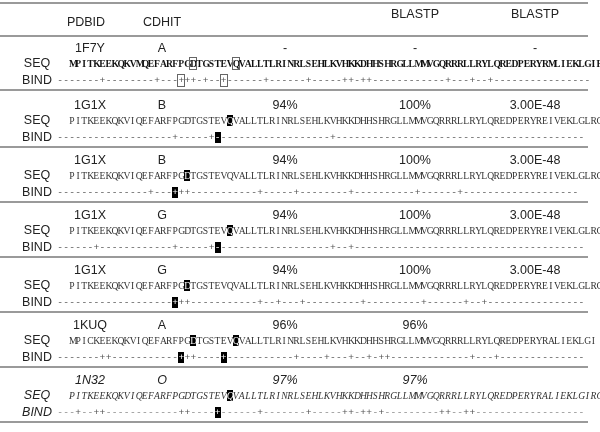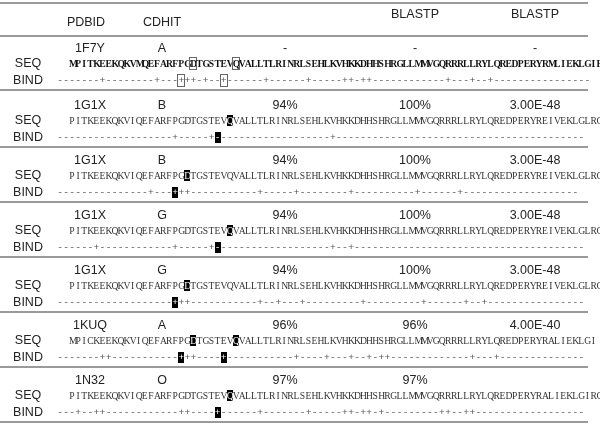--- a/index.html
+++ b/index.html
@@ -3,21 +3,21 @@
 <meta charset="utf-8">
 <style>
   html, body { margin: 0; padding: 0; background: #ffffff; }
   body { width: 600px; height: 432px; overflow: hidden; position: relative; font-family: "Liberation Sans", sans-serif; color: #111; }
   .table { position: absolute; left: 0; top: 0; width: 600px; }
   .rule { position: absolute; left: 0; width: 588px; height: 2px; background: #9a9a9a; }
   .hdr { position: absolute; top: 0; left: 0; width: 600px; height: 36px; }
   .hcell { position: absolute; text-align: center; font-size: 12.5px; line-height: 14px; color: #222; }
   .block { position: absolute; left: 0; width: 600px; height: 54px; }
   .meta { position: absolute; top: 3px; font-size: 12.5px; text-align: center; color: #222; }
-  .rowlabel { position: absolute; left: 7px; width: 42px; font-size: 12.5px; text-align: center; color: #222; }
+  .rowlabel { position: absolute; left: 16px; width: 42px; font-size: 12.5px; text-align: center; color: #222; }
   .seq { position: absolute; left: 69px; font-family: "Liberation Serif", serif; font-size: 9.6px; white-space: pre; letter-spacing: 0; color: #333; }
   .seq.bold { font-weight: bold; color: #111; }
   .bind { position: absolute; left: 57px; font-family: "Liberation Mono", monospace; font-size: 9.6px; white-space: pre; color: #555; }
   .ch { display: inline-block; width: 6.07px; text-align: center; position: relative; }
   .ch.hl { background: #000; color: #fff; }
   .ch.box { outline: 1px solid #666; outline-offset: 0px; }
 </style>
 </head>
 <body>
 
@@ -95,28 +95,27 @@
         <div class="rowlabel" style="top: 35px;">BIND</div>
         <div class="seq" style="top: 20px;"><span class="ch">P</span><span class="ch">I</span><span class="ch">T</span><span class="ch">K</span><span class="ch">E</span><span class="ch">E</span><span class="ch">K</span><span class="ch">Q</span><span class="ch">K</span><span class="ch">V</span><span class="ch">I</span><span class="ch">Q</span><span class="ch">E</span><span class="ch">F</span><span class="ch">A</span><span class="ch">R</span><span class="ch">F</span><span class="ch">P</span><span class="ch">G</span><span class="ch hl">D</span><span class="ch">T</span><span class="ch">G</span><span class="ch">S</span><span class="ch">T</span><span class="ch">E</span><span class="ch">V</span><span class="ch">Q</span><span class="ch">V</span><span class="ch">A</span><span class="ch">L</span><span class="ch">L</span><span class="ch">T</span><span class="ch">L</span><span class="ch">R</span><span class="ch">I</span><span class="ch">N</span><span class="ch">R</span><span class="ch">L</span><span class="ch">S</span><span class="ch">E</span><span class="ch">H</span><span class="ch">L</span><span class="ch">K</span><span class="ch">V</span><span class="ch">H</span><span class="ch">K</span><span class="ch">K</span><span class="ch">D</span><span class="ch">H</span><span class="ch">H</span><span class="ch">S</span><span class="ch">H</span><span class="ch">R</span><span class="ch">G</span><span class="ch">L</span><span class="ch">L</span><span class="ch">M</span><span class="ch">M</span><span class="ch">V</span><span class="ch">G</span><span class="ch">Q</span><span class="ch">R</span><span class="ch">R</span><span class="ch">R</span><span class="ch">L</span><span class="ch">L</span><span class="ch">R</span><span class="ch">Y</span><span class="ch">L</span><span class="ch">Q</span><span class="ch">R</span><span class="ch">E</span><span class="ch">D</span><span class="ch">P</span><span class="ch">E</span><span class="ch">R</span><span class="ch">Y</span><span class="ch">R</span><span class="ch">E</span><span class="ch">I</span><span class="ch">V</span><span class="ch">E</span><span class="ch">K</span><span class="ch">L</span><span class="ch">G</span><span class="ch">L</span><span class="ch">R</span><span class="ch">G</span></div>
         <div class="bind" style="top: 37px;"><span class="ch">-</span><span class="ch">-</span><span class="ch">-</span><span class="ch">-</span><span class="ch">-</span><span class="ch">-</span><span class="ch">-</span><span class="ch">-</span><span class="ch">-</span><span class="ch">-</span><span class="ch">-</span><span class="ch">-</span><span class="ch">-</span><span class="ch">-</span><span class="ch">-</span><span class="ch">-</span><span class="ch">-</span><span class="ch">-</span><span class="ch">-</span><span class="ch hl">+</span><span class="ch">+</span><span class="ch">+</span><span class="ch">-</span><span class="ch">-</span><span class="ch">-</span><span class="ch">-</span><span class="ch">-</span><span class="ch">-</span><span class="ch">-</span><span class="ch">-</span><span class="ch">-</span><span class="ch">-</span><span class="ch">-</span><span class="ch">+</span><span class="ch">-</span><span class="ch">-</span><span class="ch">+</span><span class="ch">-</span><span class="ch">-</span><span class="ch">-</span><span class="ch">+</span><span class="ch">-</span><span class="ch">-</span><span class="ch">-</span><span class="ch">-</span><span class="ch">-</span><span class="ch">-</span><span class="ch">-</span><span class="ch">-</span><span class="ch">-</span><span class="ch">+</span><span class="ch">-</span><span class="ch">-</span><span class="ch">-</span><span class="ch">-</span><span class="ch">-</span><span class="ch">-</span><span class="ch">-</span><span class="ch">-</span><span class="ch">-</span><span class="ch">+</span><span class="ch">-</span><span class="ch">-</span><span class="ch">-</span><span class="ch">-</span><span class="ch">-</span><span class="ch">-</span><span class="ch">+</span><span class="ch">-</span><span class="ch">-</span><span class="ch">+</span><span class="ch">-</span><span class="ch">-</span><span class="ch">-</span><span class="ch">-</span><span class="ch">-</span><span class="ch">-</span><span class="ch">-</span><span class="ch">-</span><span class="ch">-</span><span class="ch">-</span><span class="ch">-</span><span class="ch">-</span><span class="ch">-</span><span class="ch">-</span><span class="ch">-</span><span class="ch">-</span></div>
         <div class="rule" style="top: 51px;"></div>
       </div>
       <div class="block" style="top: 315px;">
         <div class="meta" style="left: 60px; width: 60px;">1KUQ</div>
         <div class="meta" style="left: 132px; width: 60px;">A</div>
         <div class="meta" style="left: 220px; width: 130px;">96%</div>
         <div class="meta" style="left: 360px; width: 110px;">96%</div>
-        <div class="meta" style="left: 480px; width: 110px;">4.00E-40</div>
         <div class="rowlabel" style="top: 18px;">SEQ</div>
         <div class="rowlabel" style="top: 35px;">BIND</div>
         <div class="seq" style="top: 20px;"><span class="ch">M</span><span class="ch">P</span><span class="ch">I</span><span class="ch">C</span><span class="ch">K</span><span class="ch">E</span><span class="ch">E</span><span class="ch">K</span><span class="ch">Q</span><span class="ch">K</span><span class="ch">V</span><span class="ch">I</span><span class="ch">Q</span><span class="ch">E</span><span class="ch">F</span><span class="ch">A</span><span class="ch">R</span><span class="ch">F</span><span class="ch">P</span><span class="ch">G</span><span class="ch hl">D</span><span class="ch">T</span><span class="ch">G</span><span class="ch">S</span><span class="ch">T</span><span class="ch">E</span><span class="ch">V</span><span class="ch hl">Q</span><span class="ch">V</span><span class="ch">A</span><span class="ch">L</span><span class="ch">L</span><span class="ch">T</span><span class="ch">L</span><span class="ch">R</span><span class="ch">I</span><span class="ch">N</span><span class="ch">R</span><span class="ch">L</span><span class="ch">S</span><span class="ch">E</span><span class="ch">H</span><span class="ch">L</span><span class="ch">K</span><span class="ch">V</span><span class="ch">H</span><span class="ch">K</span><span class="ch">K</span><span class="ch">D</span><span class="ch">H</span><span class="ch">H</span><span class="ch">S</span><span class="ch">H</span><span class="ch">R</span><span class="ch">G</span><span class="ch">L</span><span class="ch">L</span><span class="ch">M</span><span class="ch">M</span><span class="ch">V</span><span class="ch">G</span><span class="ch">Q</span><span class="ch">R</span><span class="ch">R</span><span class="ch">R</span><span class="ch">L</span><span class="ch">L</span><span class="ch">R</span><span class="ch">Y</span><span class="ch">L</span><span class="ch">Q</span><span class="ch">R</span><span class="ch">E</span><span class="ch">D</span><span class="ch">P</span><span class="ch">E</span><span class="ch">R</span><span class="ch">Y</span><span class="ch">R</span><span class="ch">A</span><span class="ch">L</span><span class="ch">I</span><span class="ch">E</span><span class="ch">K</span><span class="ch">L</span><span class="ch">G</span><span class="ch">I</span></div>
         <div class="bind" style="top: 37px;"><span class="ch">-</span><span class="ch">-</span><span class="ch">-</span><span class="ch">-</span><span class="ch">-</span><span class="ch">-</span><span class="ch">-</span><span class="ch">+</span><span class="ch">+</span><span class="ch">-</span><span class="ch">-</span><span class="ch">-</span><span class="ch">-</span><span class="ch">-</span><span class="ch">-</span><span class="ch">-</span><span class="ch">-</span><span class="ch">-</span><span class="ch">-</span><span class="ch">-</span><span class="ch hl">+</span><span class="ch">+</span><span class="ch">+</span><span class="ch">-</span><span class="ch">-</span><span class="ch">-</span><span class="ch">-</span><span class="ch hl">+</span><span class="ch">-</span><span class="ch">-</span><span class="ch">-</span><span class="ch">-</span><span class="ch">-</span><span class="ch">-</span><span class="ch">-</span><span class="ch">-</span><span class="ch">-</span><span class="ch">-</span><span class="ch">-</span><span class="ch">+</span><span class="ch">-</span><span class="ch">-</span><span class="ch">-</span><span class="ch">-</span><span class="ch">+</span><span class="ch">-</span><span class="ch">-</span><span class="ch">-</span><span class="ch">+</span><span class="ch">-</span><span class="ch">-</span><span class="ch">+</span><span class="ch">-</span><span class="ch">+</span><span class="ch">+</span><span class="ch">-</span><span class="ch">-</span><span class="ch">-</span><span class="ch">-</span><span class="ch">-</span><span class="ch">-</span><span class="ch">-</span><span class="ch">-</span><span class="ch">-</span><span class="ch">-</span><span class="ch">-</span><span class="ch">-</span><span class="ch">-</span><span class="ch">+</span><span class="ch">-</span><span class="ch">-</span><span class="ch">-</span><span class="ch">+</span><span class="ch">-</span><span class="ch">-</span><span class="ch">-</span><span class="ch">-</span><span class="ch">-</span><span class="ch">-</span><span class="ch">-</span><span class="ch">-</span><span class="ch">-</span><span class="ch">-</span><span class="ch">-</span><span class="ch">-</span><span class="ch">-</span><span class="ch">-</span></div>
         <div class="rule" style="top: 51px;"></div>
       </div>
-      <div class="block" style="top: 370px;">
+      <div class="block" style="top: 370px; font-style: italic;">
         <div class="meta" style="left: 60px; width: 60px;">1N32</div>
         <div class="meta" style="left: 132px; width: 60px;">O</div>
         <div class="meta" style="left: 220px; width: 130px;">97%</div>
         <div class="meta" style="left: 360px; width: 110px;">97%</div>
         <div class="rowlabel" style="top: 18px;">SEQ</div>
         <div class="rowlabel" style="top: 35px;">BIND</div>
         <div class="seq" style="top: 20px;"><span class="ch">P</span><span class="ch">I</span><span class="ch">T</span><span class="ch">K</span><span class="ch">E</span><span class="ch">E</span><span class="ch">K</span><span class="ch">Q</span><span class="ch">K</span><span class="ch">V</span><span class="ch">I</span><span class="ch">Q</span><span class="ch">E</span><span class="ch">F</span><span class="ch">A</span><span class="ch">R</span><span class="ch">F</span><span class="ch">P</span><span class="ch">G</span><span class="ch">D</span><span class="ch">T</span><span class="ch">G</span><span class="ch">S</span><span class="ch">T</span><span class="ch">E</span><span class="ch">V</span><span class="ch hl">Q</span><span class="ch">V</span><span class="ch">A</span><span class="ch">L</span><span class="ch">L</span><span class="ch">T</span><span class="ch">L</span><span class="ch">R</span><span class="ch">I</span><span class="ch">N</span><span class="ch">R</span><span class="ch">L</span><span class="ch">S</span><span class="ch">E</span><span class="ch">H</span><span class="ch">L</span><span class="ch">K</span><span class="ch">V</span><span class="ch">H</span><span class="ch">K</span><span class="ch">K</span><span class="ch">D</span><span class="ch">H</span><span class="ch">H</span><span class="ch">S</span><span class="ch">H</span><span class="ch">R</span><span class="ch">G</span><span class="ch">L</span><span class="ch">L</span><span class="ch">M</span><span class="ch">M</span><span class="ch">V</span><span class="ch">G</span><span class="ch">Q</span><span class="ch">R</span><span class="ch">R</span><span class="ch">R</span><span class="ch">L</span><span class="ch">L</span><span class="ch">R</span><span class="ch">Y</span><span class="ch">L</span><span class="ch">Q</span><span class="ch">R</span><span class="ch">E</span><span class="ch">D</span><span class="ch">P</span><span class="ch">E</span><span class="ch">R</span><span class="ch">Y</span><span class="ch">R</span><span class="ch">A</span><span class="ch">L</span><span class="ch">I</span><span class="ch">E</span><span class="ch">K</span><span class="ch">L</span><span class="ch">G</span><span class="ch">I</span><span class="ch">R</span><span class="ch">G</span></div>
         <div class="bind" style="top: 37px;"><span class="ch">-</span><span class="ch">-</span><span class="ch">-</span><span class="ch">+</span><span class="ch">-</span><span class="ch">-</span><span class="ch">+</span><span class="ch">+</span><span class="ch">-</span><span class="ch">-</span><span class="ch">-</span><span class="ch">-</span><span class="ch">-</span><span class="ch">-</span><span class="ch">-</span><span class="ch">-</span><span class="ch">-</span><span class="ch">-</span><span class="ch">-</span><span class="ch">-</span><span class="ch">+</span><span class="ch">+</span><span class="ch">-</span><span class="ch">-</span><span class="ch">-</span><span class="ch">-</span><span class="ch hl">+</span><span class="ch">-</span><span class="ch">-</span><span class="ch">-</span><span class="ch">-</span><span class="ch">-</span><span class="ch">-</span><span class="ch">+</span><span class="ch">-</span><span class="ch">-</span><span class="ch">-</span><span class="ch">-</span><span class="ch">-</span><span class="ch">-</span><span class="ch">-</span><span class="ch">+</span><span class="ch">-</span><span class="ch">-</span><span class="ch">-</span><span class="ch">-</span><span class="ch">-</span><span class="ch">+</span><span class="ch">+</span><span class="ch">-</span><span class="ch">+</span><span class="ch">+</span><span class="ch">-</span><span class="ch">+</span><span class="ch">-</span><span class="ch">-</span><span class="ch">-</span><span class="ch">-</span><span class="ch">-</span><span class="ch">-</span><span class="ch">-</span><span class="ch">-</span><span class="ch">-</span><span class="ch">+</span><span class="ch">+</span><span class="ch">-</span><span class="ch">-</span><span class="ch">+</span><span class="ch">+</span><span class="ch">-</span><span class="ch">-</span><span class="ch">-</span><span class="ch">-</span><span class="ch">-</span><span class="ch">-</span><span class="ch">-</span><span class="ch">-</span><span class="ch">-</span><span class="ch">-</span><span class="ch">-</span><span class="ch">-</span><span class="ch">-</span><span class="ch">-</span><span class="ch">-</span><span class="ch">-</span><span class="ch">-</span><span class="ch">-</span></div>
         <div class="rule" style="top: 51px;"></div>
       </div>

